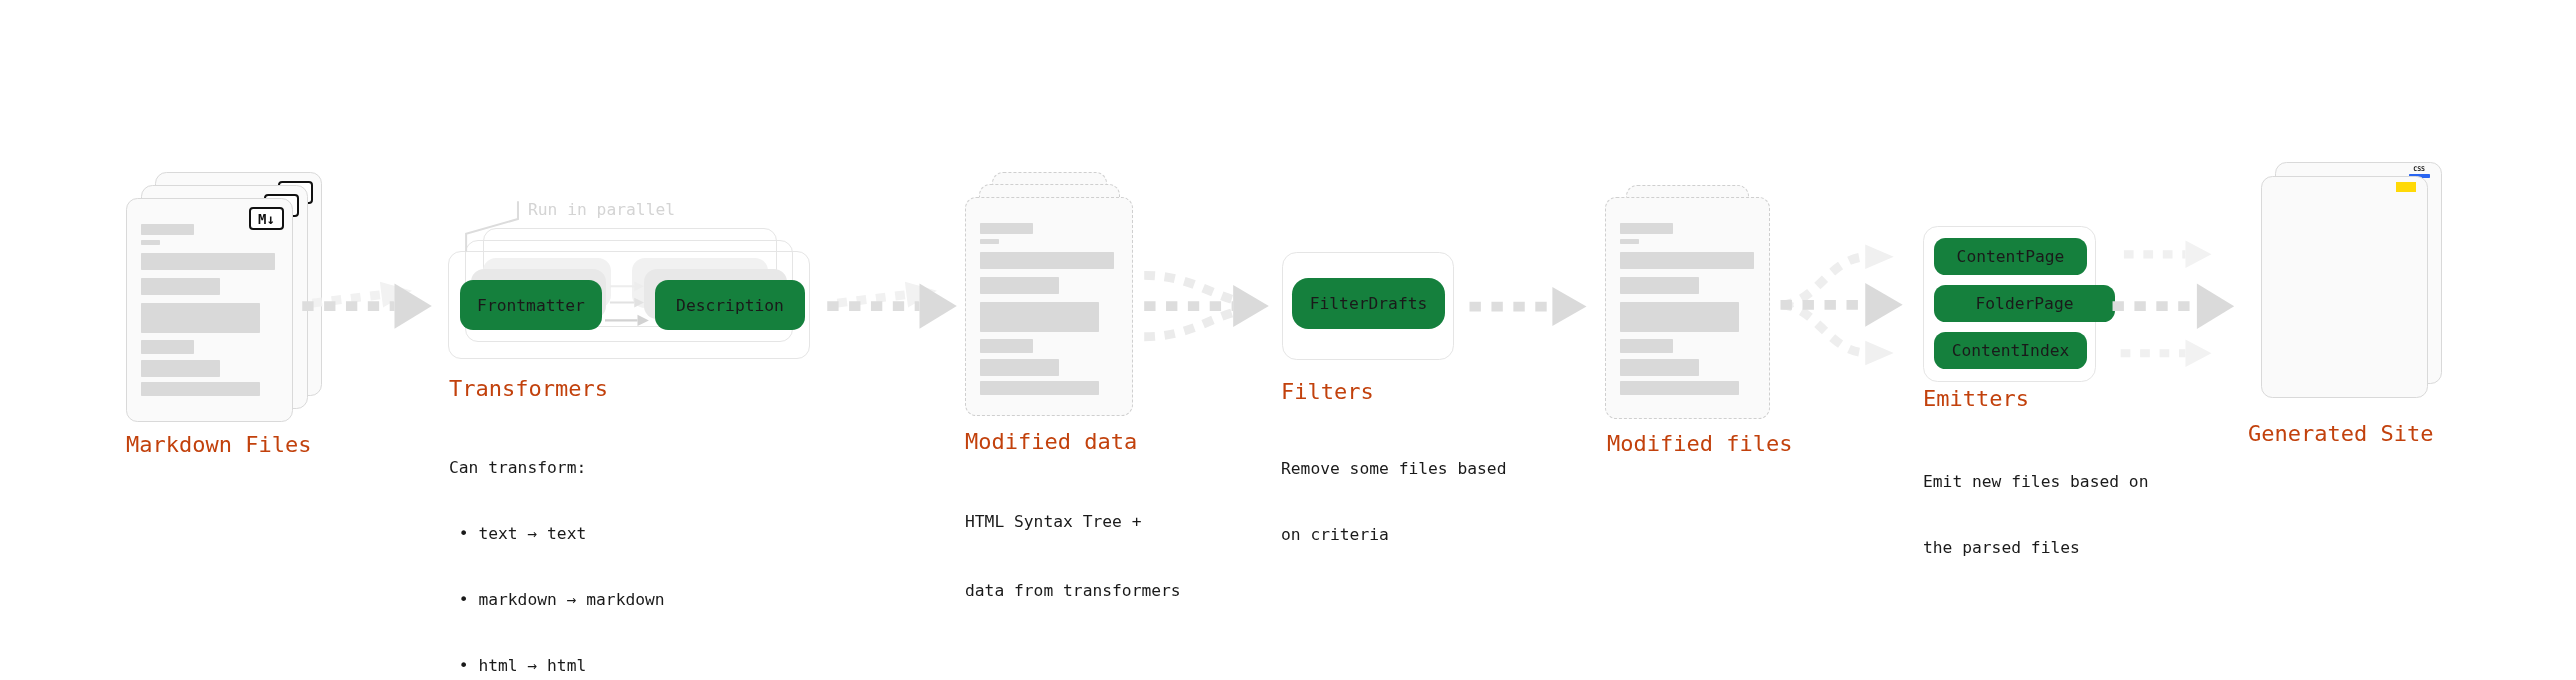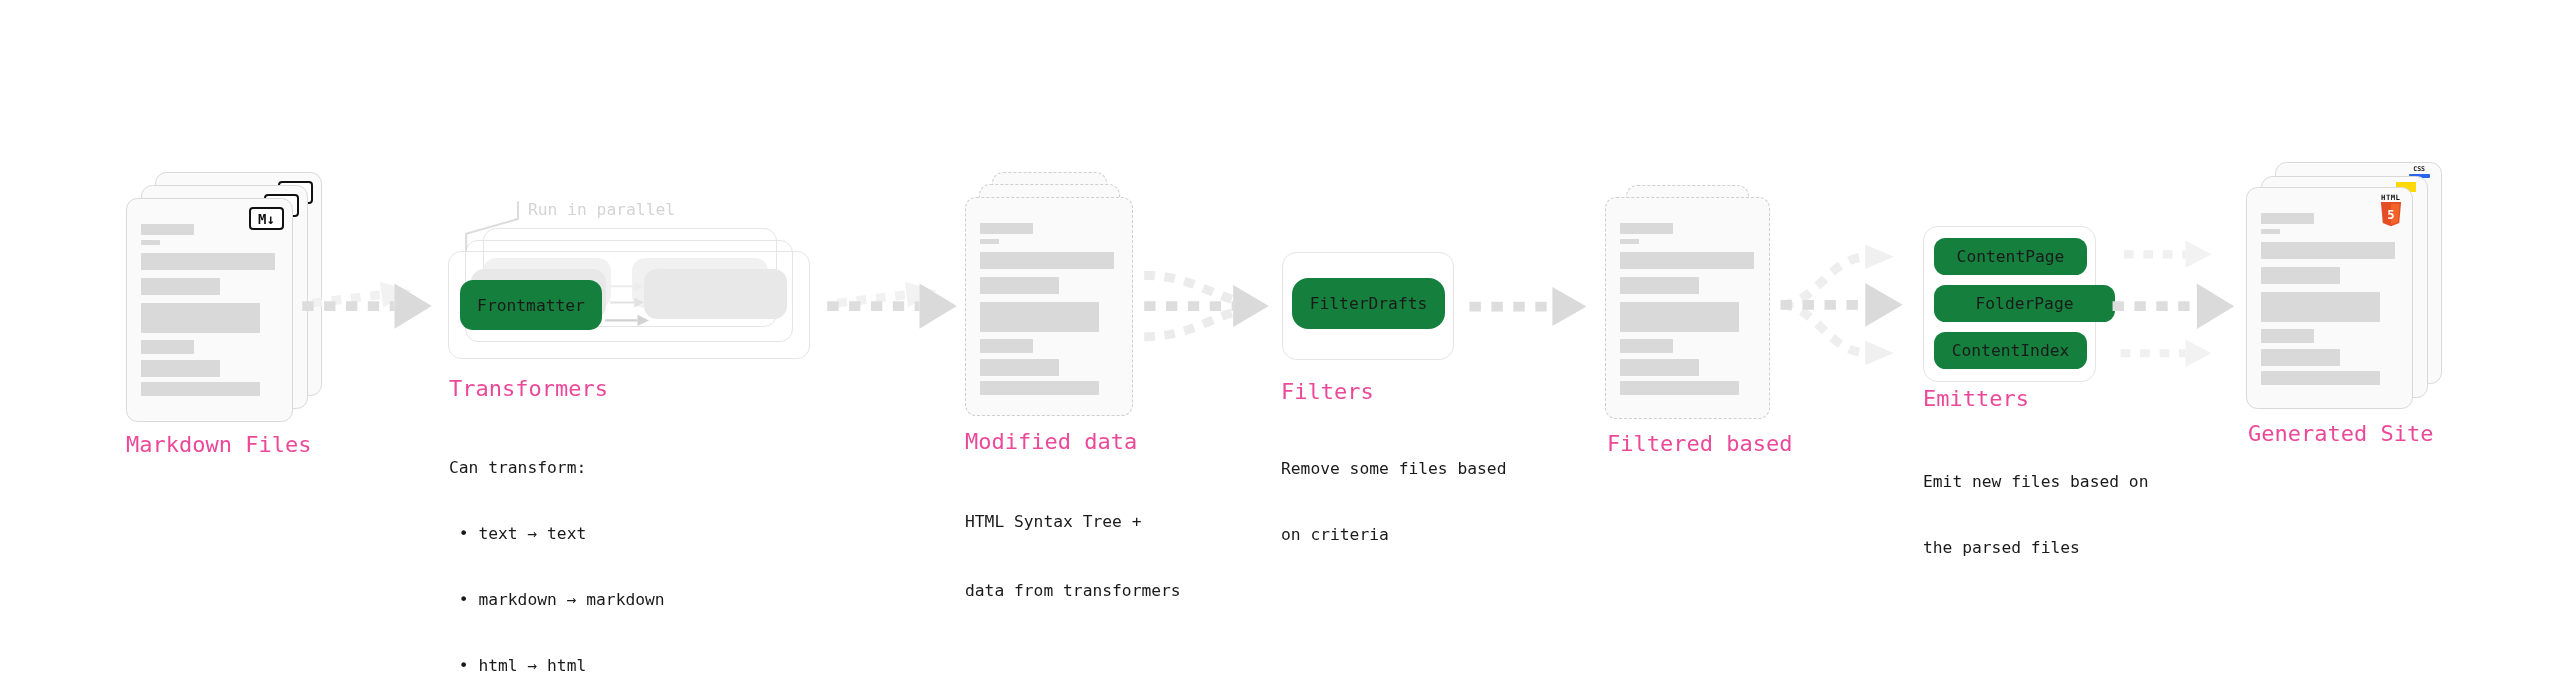--- a/index.html
+++ b/index.html
@@ -36,21 +36,21 @@
   .obox { position:absolute; border:1.6px solid #e5e5e5; border-radius:13px; background:transparent; }
   .obox.filled { background:#ffffff; }
   .pill {
     position:absolute; background:#15803d; border-radius:13px; color:#1a1a1a;
     font-size:16.3px; display:flex; align-items:center; justify-content:center; white-space:pre;
   }
   .pill.ghost1 { background:#e8e8e8; }
   .pill.ghost2 { background:#f1f1f1; }
 
   
-  .ntitle { position:absolute; font-size:22px; font-weight:500; color:#ec4899; white-space:pre; }
+  .ntitle { position:absolute; font-size:22px; font-weight:500; color:#c2410c; white-space:pre; }
   .ndesc  { position:absolute; font-size:16.3px; color:#1a1a1a; line-height:22px; white-space:pre; }
   .ndesc.lh28 { line-height:23px; }
   .annot { position:absolute; font-size:16.3px; color:#d4d4d4; white-space:pre; }
 </style>
 </head>
 <body>
 
 <div id="stage">
 
   <div class="doc" style="left:155px; top:172px;">
@@ -91,20 +91,21 @@
     <polyline points="74,20 74,42 10,60 10,82" fill="none" stroke="#dcdcdc" stroke-width="2.5"></polyline>
   </svg>
   <div class="annot" style="left:528px; top:200px;">Run in parallel</div>
 
   <div class="pill ghost2" style="left:483px; top:258px; width:128px; height:50px;"></div>
   <div class="pill ghost1" style="left:471px; top:269px; width:135px; height:50px;"></div>
   <div class="pill" style="left:460px; top:280px; width:142px; height:50px;">Frontmatter</div>
 
   <div class="pill ghost2" style="left:632px; top:258px; width:136px; height:50px;"></div>
   <div class="pill ghost1" style="left:644px; top:269px; width:143px; height:50px;"></div>
+  <div class="pill" style="left:655px; top:280px; width:150px; height:50px;">Description</div>
 
   <svg class="abs" style="left:605px; top:273px;" width="52" height="59" viewBox="0 0 64 72">
     <line x1="6" y1="16" x2="36" y2="16" stroke="#ededed" stroke-width="2.5"></line>
     <polygon points="36,10 48,16 36,22" fill="#ededed"></polygon>
     <line x1="6" y1="36" x2="36" y2="36" stroke="#e2e2e2" stroke-width="2.5"></line>
     <polygon points="36,30 48,36 36,42" fill="#e2e2e2"></polygon>
     <line x1="0" y1="58" x2="40" y2="58" stroke="#d2d2d2" stroke-width="2.5"></line>
     <polygon points="40,51 54,58 40,65" fill="#d2d2d2"></polygon>
   </svg>
 
@@ -171,21 +172,21 @@
         <div class="bar" style="width: 53px; height: 10.6px; margin-top: 0px;"></div>
         <div class="bar" style="width: 18.7px; height: 4.9px; margin-top: 5.7px;"></div>
         <div class="bar" style="width: 134px; height: 17px; margin-top: 8.1px;"></div>
         <div class="bar" style="width: 79px; height: 17px; margin-top: 8.1px;"></div>
         <div class="bar" style="width: 119px; height: 30px; margin-top: 8.1px;"></div>
         <div class="bar" style="width: 53px; height: 14px; margin-top: 6.5px;"></div>
         <div class="bar" style="width: 79px; height: 17px; margin-top: 5.7px;"></div>
         <div class="bar" style="width: 119px; height: 14px; margin-top: 5.7px;"></div>
       </div>
   </div>
-  <div class="ntitle" style="left:1607px; top:431px;">Filtered based</div>
+  <div class="ntitle" style="left:1607px; top:431px;">Modified files</div>
 
   <svg class="abs" style="left:1774px; top:234px;" width="145" height="145" viewBox="0 0 178 178">
     <path d="M 10,87 C 52,84 68,30 112,28" fill="none" stroke="#eeeeee" stroke-width="11" stroke-dasharray="13 12"></path>
     <polygon points="112,13 147,28 112,43" fill="#f0f0f0"></polygon>
     <path d="M 10,87 C 52,90 68,144 112,146" fill="none" stroke="#eeeeee" stroke-width="11" stroke-dasharray="13 12"></path>
     <polygon points="112,131 147,146 112,161" fill="#f0f0f0"></polygon>
     <line x1="8" y1="87" x2="112" y2="87" stroke="#dddddd" stroke-width="12" stroke-dasharray="14 13"></line>
     <polygon points="112,60 158,87 112,114" fill="#dadada"></polygon>
   </svg>
 
@@ -210,36 +211,16 @@
 
   <div class="doc" style="left:2275px; top:162px; width:167px; height:222px;">
     <div class="css-badge">
       <div class="ctxt">CSS</div>
       <div class="cbar"></div>
     </div>
   </div>
   <div class="doc" style="left:2261px; top:176px; width:167px; height:222px;">
     <div class="js-badge"></div>
   </div>
-  <div class="doc" style="left:2246px; top:187px; width:167px; height:222px;">
-    <div class="html5-badge">
-      <div class="htxt">HTML</div>
-      <svg width="22" height="25" viewBox="0 0 27 31">
-        <polygon points="1,0 26,0 23.7,26 13.5,30 3.3,26" fill="#E44D26"></polygon>
-        <polygon points="13.5,2.3 24,2.3 22,24.7 13.5,27.8" fill="#F16529"></polygon>
-        <text x="13.5" y="21" text-anchor="middle" font-size="15" font-weight="bold" fill="#ffffff" font-family="DejaVu Sans Mono, monospace">5</text>
-      </svg>
-    </div>
-    <div class="skel">
-        <div class="bar" style="width: 53px; height: 10.6px; margin-top: 0px;"></div>
-        <div class="bar" style="width: 18.7px; height: 4.9px; margin-top: 5.7px;"></div>
-        <div class="bar" style="width: 134px; height: 17px; margin-top: 8.1px;"></div>
-        <div class="bar" style="width: 79px; height: 17px; margin-top: 8.1px;"></div>
-        <div class="bar" style="width: 119px; height: 30px; margin-top: 8.1px;"></div>
-        <div class="bar" style="width: 53px; height: 14px; margin-top: 6.5px;"></div>
-        <div class="bar" style="width: 79px; height: 17px; margin-top: 5.7px;"></div>
-        <div class="bar" style="width: 119px; height: 14px; margin-top: 5.7px;"></div>
-      </div>
-  </div>
   <div class="ntitle" style="left:2248px; top:421px;">Generated Site</div>
 
 </div>
 
 
 </body></html>

